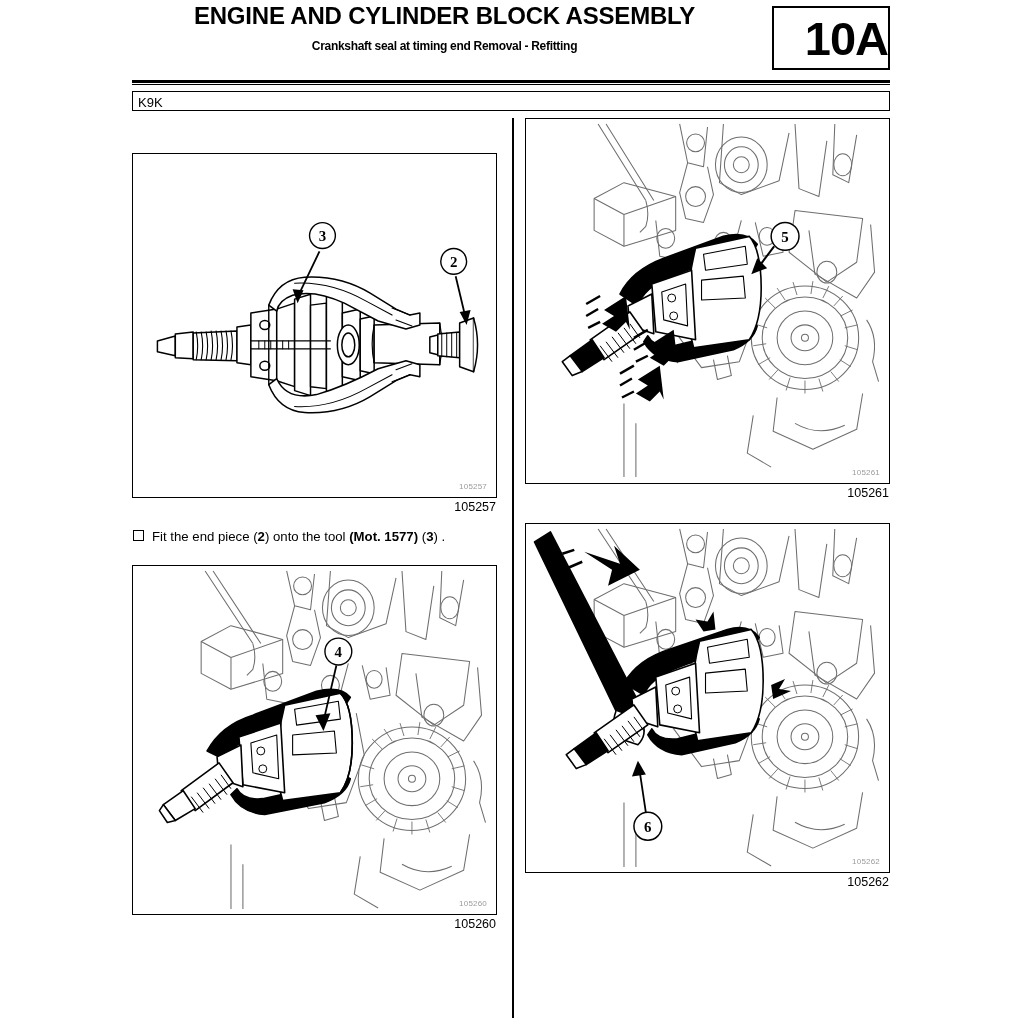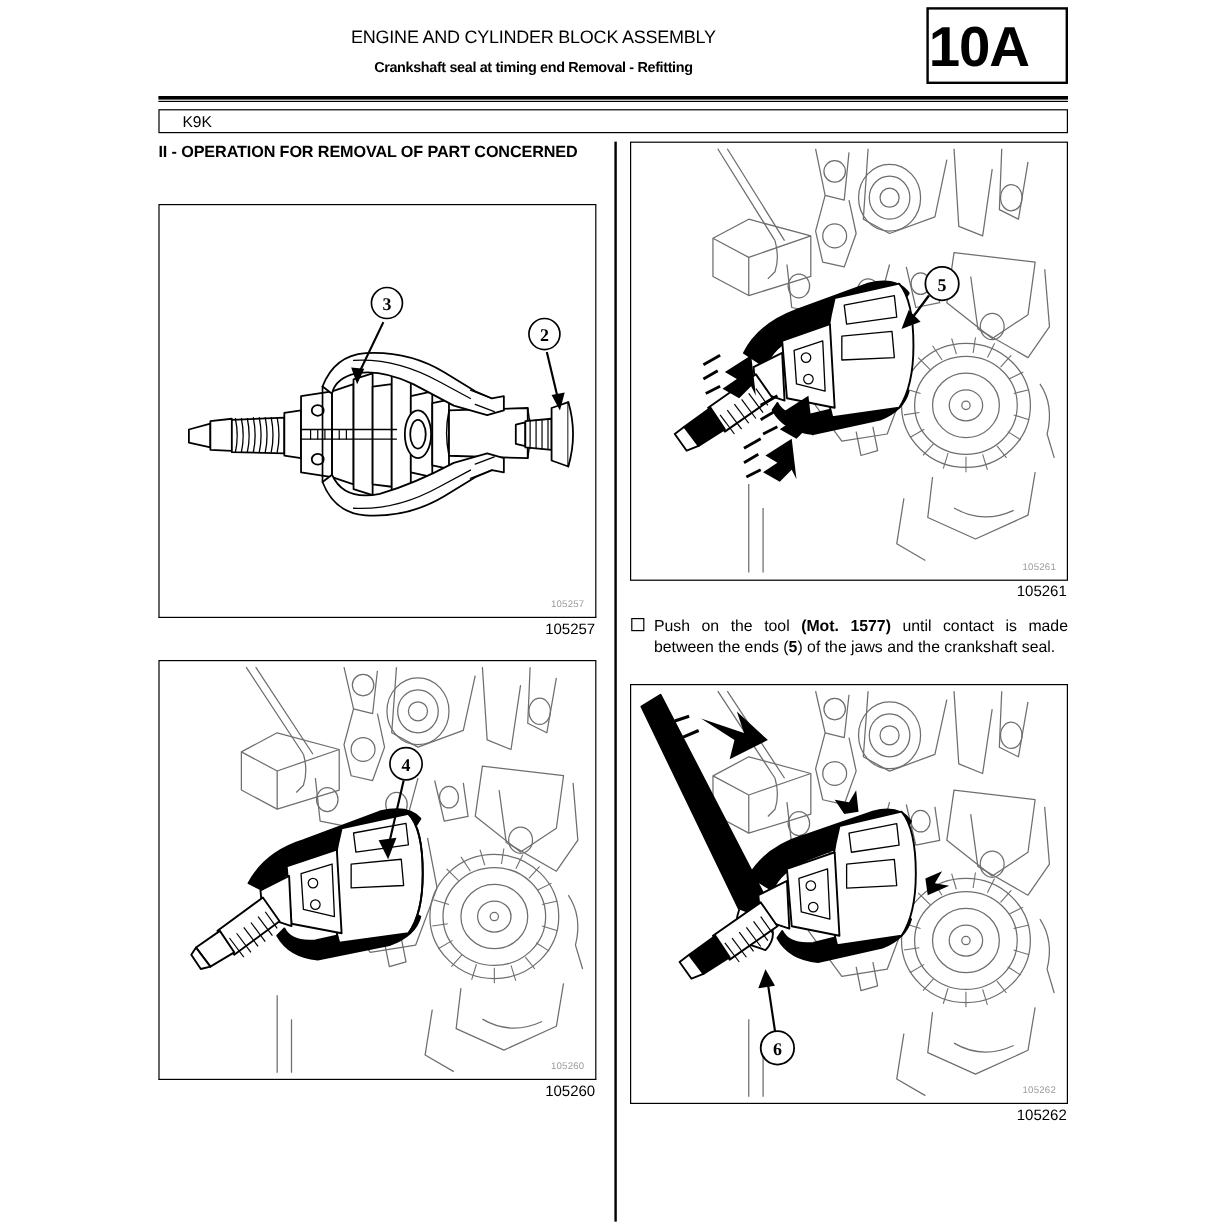--- a/index.html
+++ b/index.html
@@ -27,41 +27,41 @@
     position: relative;
     height: 78px;
   }
   .header-titles {
     position: absolute;
     left: 0; top: 0;
     width: 625px;
     text-align: center;
   }
   .title-main {
-    font-size: 15px;
-    font-weight: normal;
+    font-size: 24px;
+    font-weight: bold;
     letter-spacing: -0.2px;
-    margin-top: 23px;
+    margin-top: 2px;
     white-space: nowrap;
   }
   .title-sub {
     font-size: 12px;
     font-weight: bold;
     letter-spacing: -0.3px;
     margin-top: 9px;
     white-space: nowrap;
   }
   .section-box {
     position: absolute;
     right: 0; top: 6px;
     width: 118px; height: 64px;
     border: 2.5px solid #000;
     display: flex;
     align-items: center;
-    justify-content: flex-start;
+    justify-content: flex-end;
   }
   .section-code {
     font-size: 47px;
     font-weight: bold;
     line-height: 1;
     letter-spacing: -1px;
   }
 
   .header-rule {
     position: absolute;
@@ -70,21 +70,21 @@
     border-top: 3px solid #000;
     border-bottom: 1.5px solid #000;
   }
 
   
   .engine-bar {
     position: absolute;
     left: 0; top: 91px;
     width: 758px; height: 20px;
     border: 1.5px solid #000;
-    padding: 1px 19px;
+    padding: 1px 5px;
   }
   .engine-code {
     font-size: 13px;
     line-height: 15px;
     font-weight: normal;
   }
 
   
   .content {
     position: absolute;
@@ -178,21 +178,20 @@
 
   <div class="engine-bar">
     <span class="engine-code">K9K</span>
   </div>
 
   <div class="content">
     <div class="col-divider"></div>
 
     <div class="col col-left">
 
-      <div class="section-heading">II - OPERATION FOR REMOVAL OF PART CONCERNED</div>
 
       <div class="figure" style="margin-top:35px;">
         <div class="figure-frame" style="height:345px;">
           <svg viewBox="0 0 360 345" xmlns="http://www.w3.org/2000/svg">
             <g fill="none" stroke="#000" stroke-width="1.5" stroke-linejoin="round" stroke-linecap="round">
 
               <path d="M22 188 L40 183 L40 203 L22 199 Z" fill="#fff"></path>
               <path d="M40 181 L58 179 L58 206 L40 205 Z" fill="#fff"></path>
 
               <path d="M58 180 L102 178 L102 208 L58 207 Z" fill="#fff"></path>
@@ -272,20 +271,23 @@
               <polygon points="333,172 326,159 337,157" fill="#000"></polygon>
               <circle cx="320" cy="108" r="13" fill="#fff" stroke="#000" stroke-width="1.4"></circle>
               <text x="320" y="114" font-family="'Liberation Serif', serif" font-size="15" font-weight="bold" text-anchor="middle" fill="#000">2</text>
             </g>
           </svg>
           <span class="fig-inner-num">105257</span>
         </div>
         <div class="fig-caption-num">105257</div>
       </div>
 
+      <div class="step" style="margin-top:15px;">
+        <span>Fit the end piece (<b>2</b>) onto the tool <b>(Mot.&nbsp;1577)</b> (<b>3</b>) .</span>
+      </div>
 
       <div class="figure" style="margin-top:19px;">
         <div class="figure-frame" style="height:350px;">
           <svg viewBox="0 0 360 350" xmlns="http://www.w3.org/2000/svg">
 
             <g fill="none" stroke="#6e6e6e" stroke-width="1.05" stroke-linejoin="round">
               <path d="M70 5 L118 78 M78 5 L126 78"></path>
               <path d="M118 78 Q122 92 118 104 L112 110"></path>
               <path d="M152 5 L160 40 L176 44 L180 8"></path>
               <ellipse cx="168" cy="20" rx="9" ry="9"></ellipse>
@@ -504,23 +506,20 @@
               <polygon points="224,156 230,140 240,150" fill="#000"></polygon>
               <circle cx="258" cy="118" r="14" fill="#fff" stroke="#000" stroke-width="1.5"></circle>
               <text x="258" y="124" font-family="'Liberation Serif', serif" font-size="15" font-weight="bold" text-anchor="middle" fill="#000">5</text>
             </g>
           </svg>
           <span class="fig-inner-num">105261</span>
         </div>
         <div class="fig-caption-num">105261</div>
       </div>
 
-      <div class="step" style="margin-top:14px;">
-        <span>Push on the tool <b>(Mot.&nbsp;1577)</b> until contact is made between the ends (<b>5</b>) of the jaws and the crankshaft seal.</span>
-      </div>
 
       <div class="figure" style="margin-top:23px;">
         <div class="figure-frame" style="height:350px;">
           <svg viewBox="0 0 360 350" xmlns="http://www.w3.org/2000/svg">
 
             <g fill="none" stroke="#6e6e6e" stroke-width="1.05" stroke-linejoin="round">
               <path d="M70 5 L118 78 M78 5 L126 78"></path>
               <path d="M118 78 Q122 92 118 104 L112 110"></path>
               <path d="M152 5 L160 40 L176 44 L180 8"></path>
               <ellipse cx="168" cy="20" rx="9" ry="9"></ellipse>

